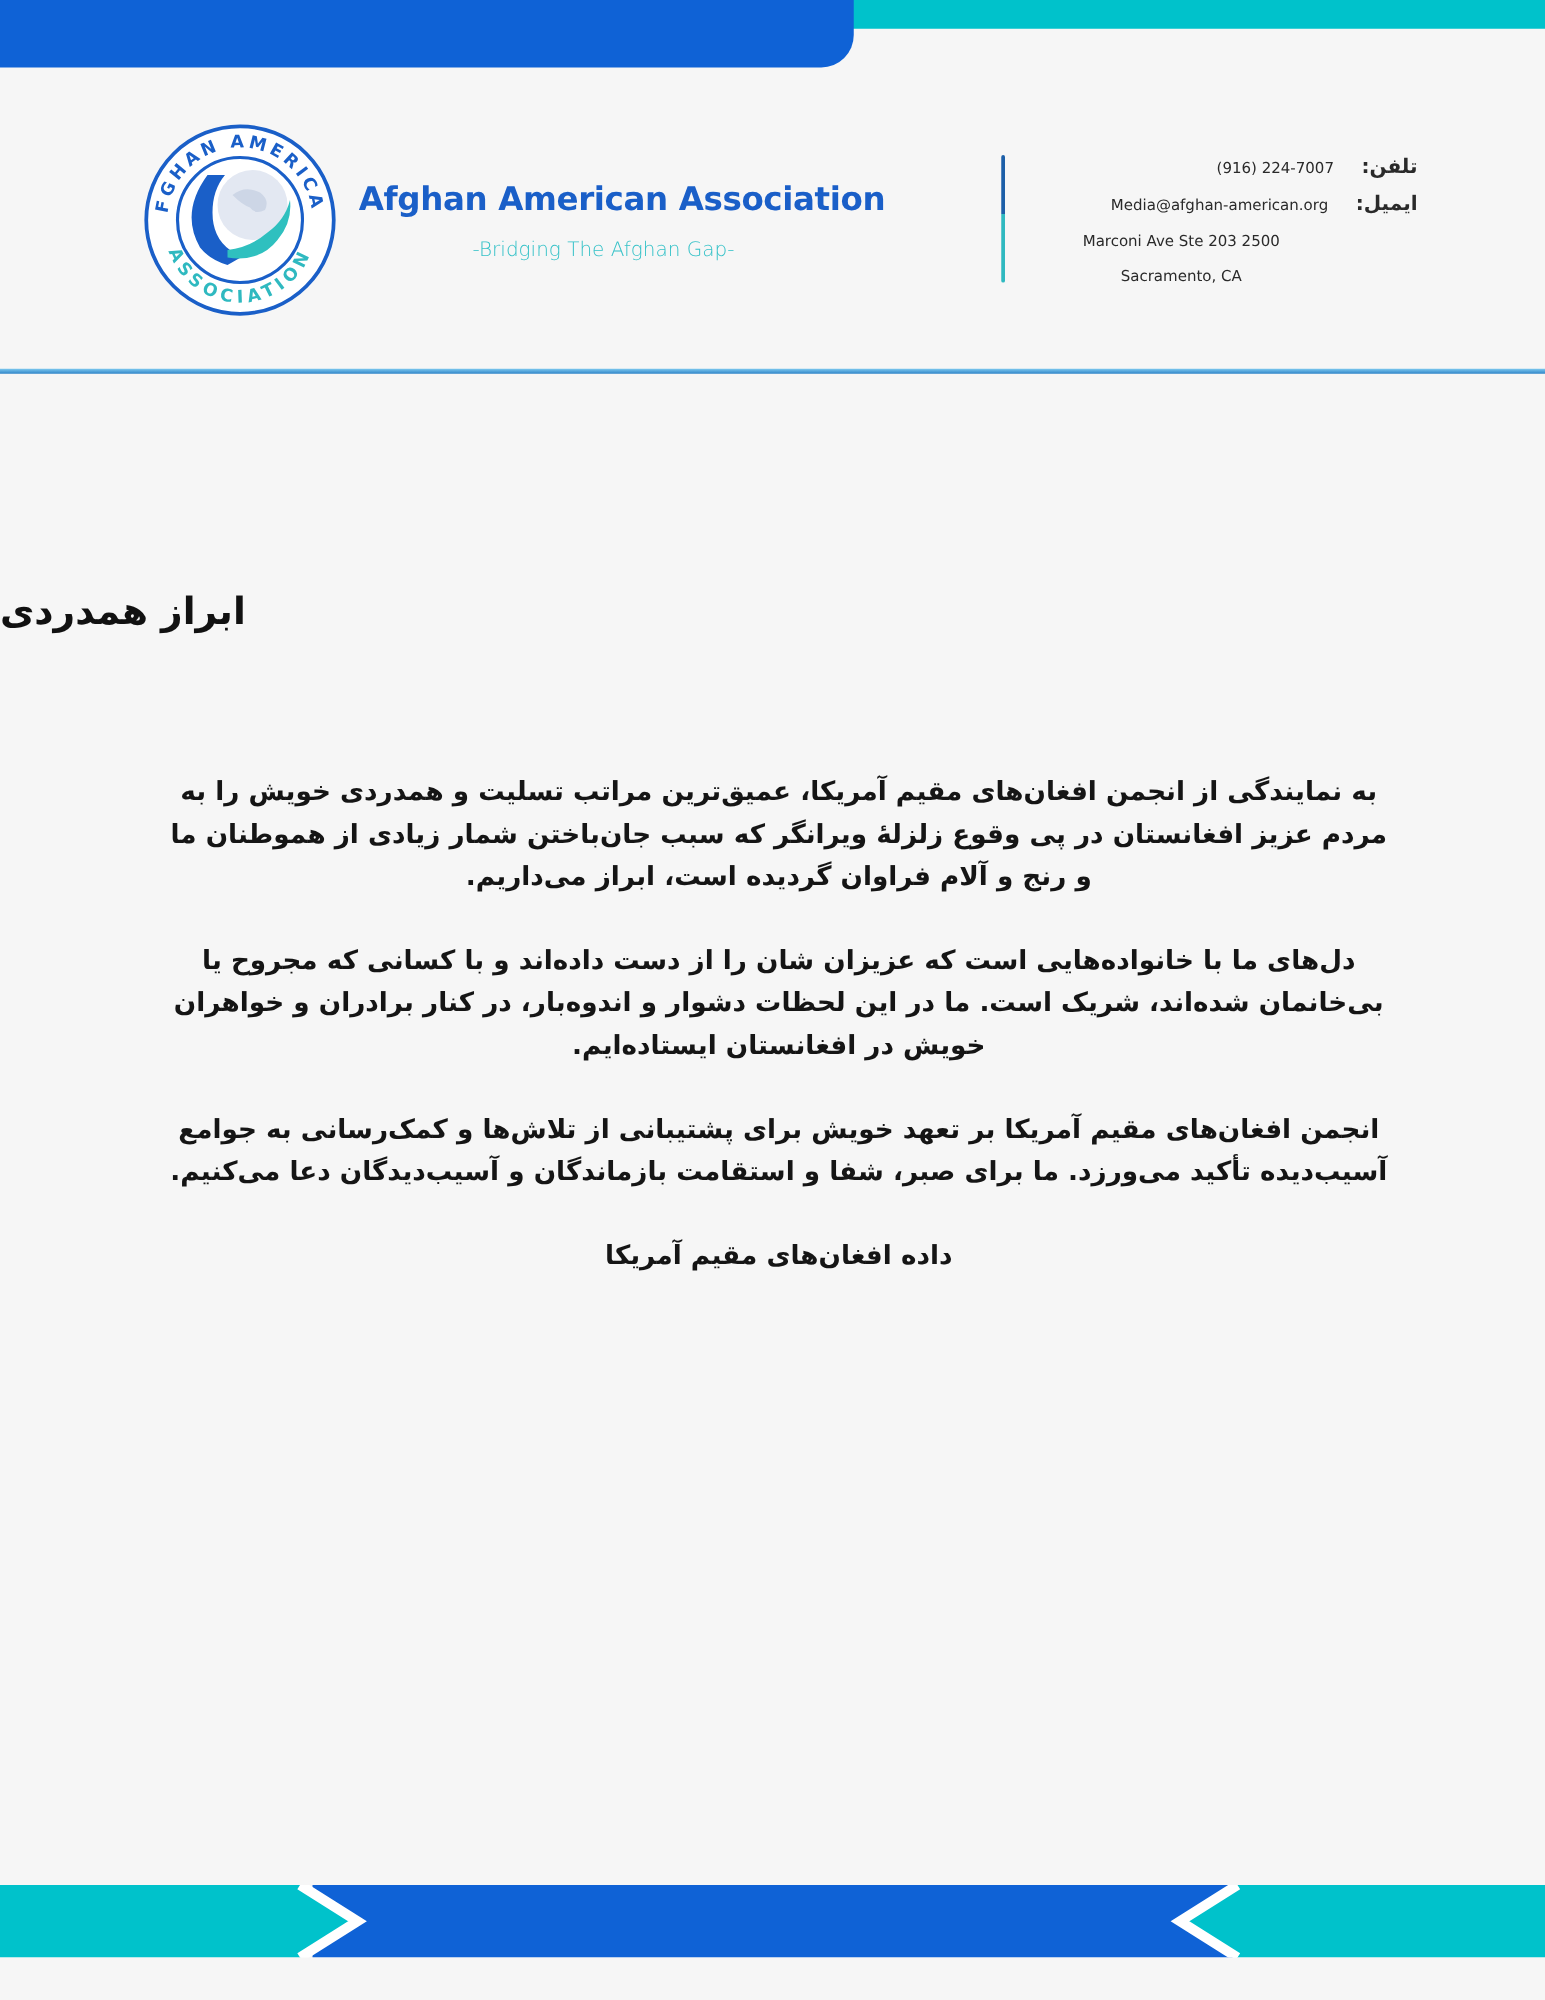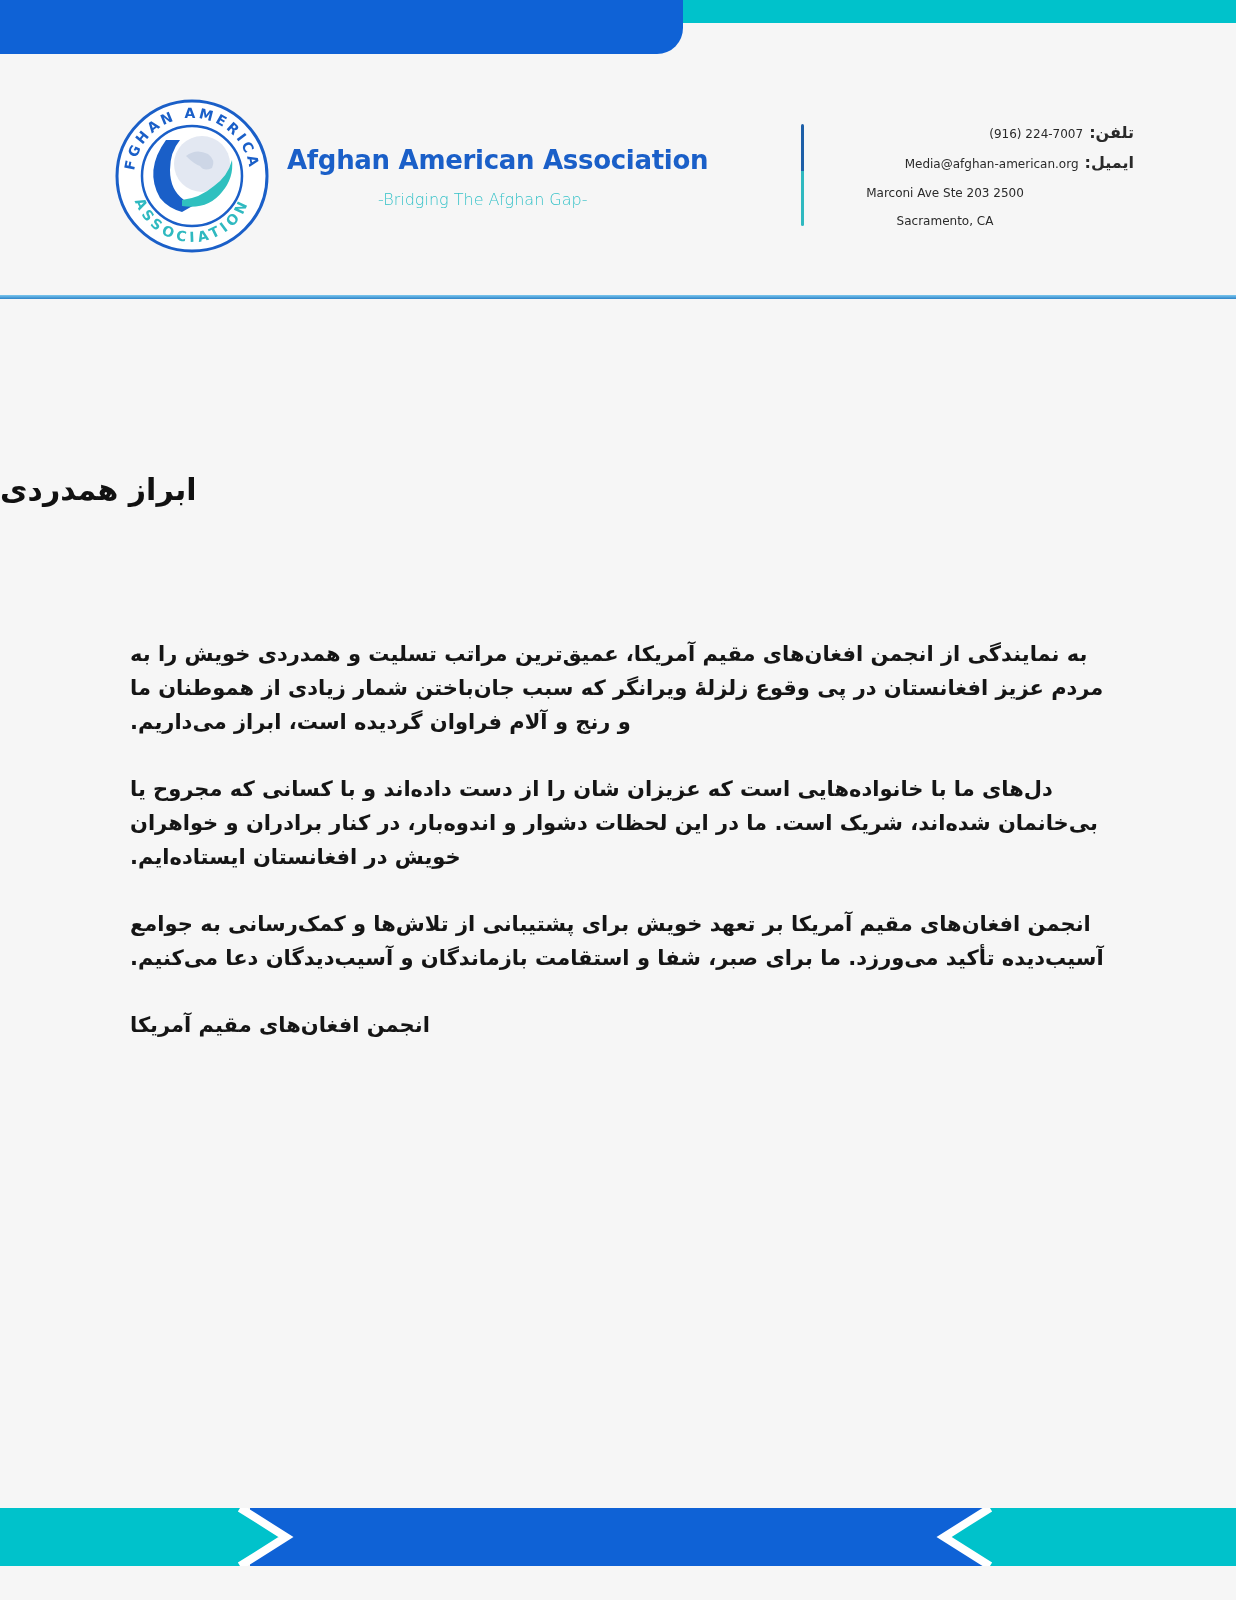--- a/index.html
+++ b/index.html
@@ -12,29 +12,29 @@
     .top-blue { position: absolute; left: 0; top: 0; width: 683px; height: 54px; background: #0f62d6; border-bottom-right-radius: 26px; }
 
     .logo { position: absolute; left: 114px; top: 98px; width: 156px; height: 156px; }
     .brand-name { position: absolute; left: 287px; top: 145px; font-family: "DejaVu Sans", sans-serif; font-weight: bold; font-size: 26px; color: #1a5fc8; letter-spacing: -0.3px; white-space: nowrap; }
     .brand-tagline { position: absolute; left: 378px; top: 190px; font-family: "DejaVu Sans", sans-serif; font-size: 16px; color: #36c2c8; white-space: nowrap; font-weight: 300; }
 
     .vdivider { position: absolute; left: 801px; top: 124px; width: 3px; height: 102px; background: linear-gradient(#1d5fa8 0 46%, #2fb9c0 46% 100%); border-radius: 2px; }
 
     .contact { position: absolute; right: 102px; top: 118px; width: 330px; font-family: "DejaVu Sans", sans-serif; color: #2a2a2a; font-size: 16px; }
     .contact-row { display: flex; justify-content: flex-end; align-items: baseline; height: 30px; line-height: 30px; }
-    .contact-label { font-weight: bold; margin-left: 6px; font-size: 16px; direction: rtl; }
+    .contact-label { font-weight: bold; margin-left: 22px; font-size: 16px; direction: rtl; }
     .contact-value { font-size: 12px; }
     .addr-row { justify-content: center; padding-right: 48px; }
 
     .hrule { position: absolute; left: 0; top: 295px; width: 1236px; height: 4px; background: linear-gradient(#7cc8ef, #2f84c8); }
 
     .title { position: absolute; left: 0; width: 992px; top: 472px; text-align: left; direction: rtl; font-family: "DejaVu Sans", sans-serif; font-weight: bold; font-size: 30px; color: #111; }
 
-    .body-text { position: absolute; left: 130px; width: 986px; top: 637px; direction: rtl; text-align: left; font-family: "DejaVu Sans", sans-serif; font-weight: bold; font-size: 21px; line-height: 34px; color: #151515; }
+    .body-text { position: absolute; left: 130px; width: 986px; top: 616px; direction: rtl; text-align: center; font-family: "DejaVu Sans", sans-serif; font-weight: bold; font-size: 21px; line-height: 34px; color: #151515; }
     .body-text p { margin: 0 0 33px 0; }
 
     .footer { position: absolute; left: 0; top: 1508px; width: 1236px; height: 58px; }
     .footer svg { position: absolute; left: 0; top: 0; }
     .footer-url-wrap { position: absolute; left: 435px; top: 0; height: 58px; display: flex; align-items: center; }
     .globe { width: 26px; height: 26px; border-radius: 50%; background: #2cc3d6; display: inline-flex; align-items: center; justify-content: center; margin-right: 14px; }
     .footer-url { font-family: "DejaVu Sans", sans-serif; font-size: 22px; color: #e9f4ff; }
   </style>
 </head>
 <body>
@@ -88,21 +88,21 @@
 </div>
 
 <div class="hrule"></div>
 
 <div class="title">ابراز همدردی</div>
 
 <div class="body-text">
   <p>به نمایندگی از انجمن افغان‌های مقیم آمریکا، عمیق‌ترین مراتب تسلیت و همدردی خویش را به مردم عزیز افغانستان در پی وقوع زلزلهٔ ویرانگر که سبب جان‌باختن شمار زیادی از هموطنان ما و رنج و آلام فراوان گردیده است، ابراز می‌داریم.</p>
   <p>دل‌های ما با خانواده‌هایی است که عزیزان شان را از دست داده‌اند و با کسانی که مجروح یا بی‌خانمان شده‌اند، شریک است. ما در این لحظات دشوار و اندوه‌بار، در کنار برادران و خواهران خویش در افغانستان ایستاده‌ایم.</p>
   <p>انجمن افغان‌های مقیم آمریکا بر تعهد خویش برای پشتیبانی از تلاش‌ها و کمک‌رسانی به جوامع آسیب‌دیده تأکید می‌ورزد. ما برای صبر، شفا و استقامت بازماندگان و آسیب‌دیدگان دعا می‌کنیم.</p>
-  <p>انجمن افغان‌های مقیم آمریکا</p>
+  <p>داده افغان‌های مقیم آمریکا</p>
 </div>
 
 <div class="footer">
   <svg width="1236" height="58" viewBox="0 0 1236 58">
     <rect x="250" y="0" width="736" height="58" fill="#0f62d6"></rect>
     <polygon points="0,0 240,0 286,29 240,58 0,58" fill="#00c2cb"></polygon>
     <polyline points="240,0 286,29 240,58" fill="none" stroke="#ffffff" stroke-width="8"></polyline>
     <polygon points="1236,0 990,0 944,29 990,58 1236,58" fill="#00c2cb"></polygon>
     <polyline points="990,0 944,29 990,58" fill="none" stroke="#ffffff" stroke-width="8"></polyline>
   </svg>

